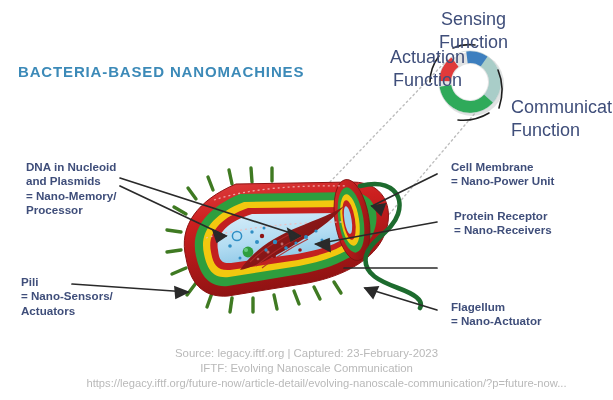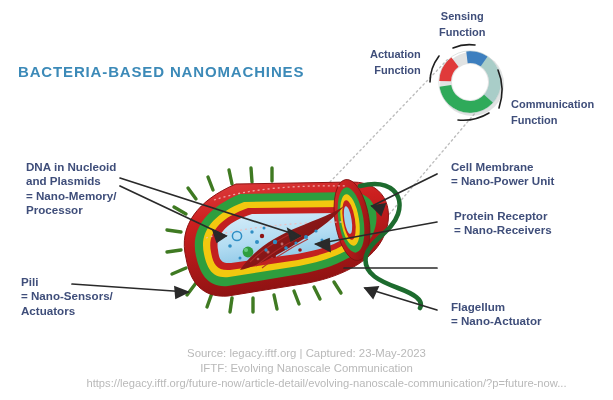--- a/index.html
+++ b/index.html
@@ -42,23 +42,23 @@
     color: #3f4e7a;
     font-size: 11.6px;
     font-weight: bold;
     line-height: 14.4px;
     white-space: pre-line;
     margin-left: 7px;
   }
   .ring-label {
     position: absolute;
     color: #3f4e7a;
-    font-size: 11px;
-    font-weight: bold;
-    line-height: 16px;
+    font-size: 18px;
+    font-weight: normal;
+    line-height: 23px;
     white-space: pre-line;
   }
   .caption {
     position: absolute;
     left: 0;
     width: 613px;
     text-align: center;
     color: #b9b9b9;
     font-size: 11.4px;
     line-height: 15px;
@@ -238,37 +238,37 @@
 
       <line x1="437" y1="310" x2="365" y2="288" stroke-linecap="round"></line>
       <polygon points="365,288 378,287 373,298"></polygon>
     </g>
   </svg>
 
   <div class="title">BACTERIA-BASED NANOMACHINES</div>
 
   <div class="ring-label" style="left:439px; top:8px; text-align:center;">Sensing
 Function</div>
-  <div class="ring-label" style="left:370px; top:46px; text-align:right;">Actuation
+  <div class="ring-label" style="left:390px; top:46px; text-align:center;">Actuation
 Function</div>
   <div class="ring-label" style="left:511px; top:96px; text-align:left;">Communication
 Function</div>
 
   <div class="label" style="left:19px; top:160px;">DNA in Nucleoid
 and Plasmids
 = Nano-Memory/
 Processor</div>
   <div class="label" style="left:14px; top:275px;">Pili
 = Nano-Sensors/
 Actuators</div>
 
   <div class="label" style="left:444px; top:160px;">Cell Membrane
 = Nano-Power Unit</div>
   <div class="label" style="left:447px; top:209px;">Protein Receptor
 = Nano-Receivers</div>
   <div class="label" style="left:444px; top:300px;">Flagellum
 = Nano-Actuator</div>
 
-  <div class="caption cap1">Source: legacy.iftf.org | Captured: 23-May-2023</div>
+  <div class="caption cap1">Source: legacy.iftf.org | Captured: 23-February-2023</div>
   <div class="caption cap2">IFTF: Evolving Nanoscale Communication</div>
   <div class="caption cap3">https://legacy.iftf.org/future-now/article-detail/evolving-nanoscale-communication/?p=future-now...</div>
 
 </div>
 
 </body></html>

